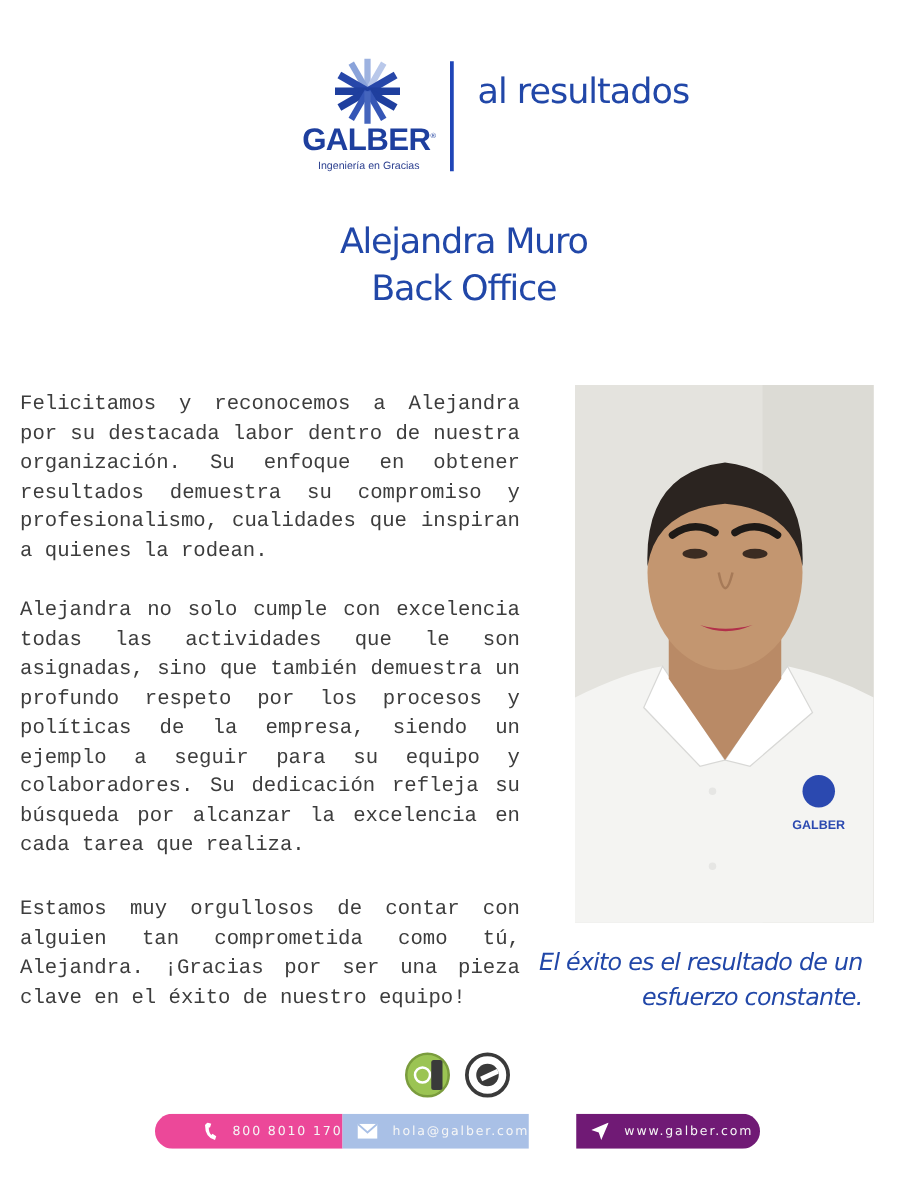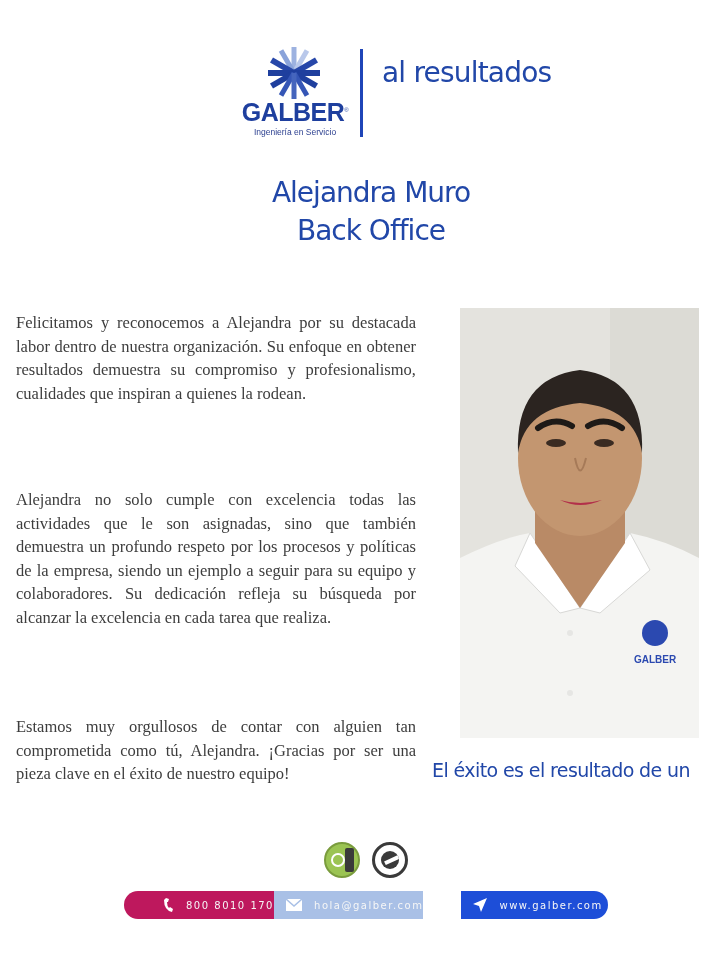--- a/index.html
+++ b/index.html
@@ -15,47 +15,47 @@
       font-size: 8.5px; color: #2b3f8f; }
 
     .divider { position: absolute; left: 360px; top: 49px; width: 3px; height: 88px; background: #1f45b8; }
 
     .title { position: absolute; left: 382px; top: 55px; font-size: 28px; line-height: 36px; color: #2147a8;
       font-family: "DejaVu Sans", sans-serif; font-weight: normal; letter-spacing: -0.8px; }
 
     .person { position: absolute; left: 0; top: 174px; width: 742px; text-align: center; color: #2147a8;
       font-family: "DejaVu Sans", sans-serif; font-size: 28px; line-height: 38px; letter-spacing: -1px; }
 
-    .body-text { position: absolute; left: 16px; width: 400px; font-family: Liberation Serif, serif;
+    .body-text { position: absolute; left: 16px; width: 400px; font-family: Liberation Mono, monospace;
       font-size: 16.5px; line-height: 23.5px; color: #3d3d3d; text-align: justify; }
     .p1 { top: 311px; }
-    .p2 { top: 488px; }
+    .p2 { top: 476px; }
     .p3 { top: 715px; }
 
     .photo { position: absolute; left: 460px; top: 308px; width: 239px; height: 430px; overflow: hidden; background: #e6e5e1; }
     .photo svg { width: 100%; height: 100%; display: block; }
 
     .quote { position: absolute; right: 30px; top: 756px; width: 320px; text-align: right;
-      font-family: "DejaVu Sans", sans-serif; font-size: 19px; line-height: 28px; color: #2147a8; letter-spacing: -0.6px; }
+      font-family: "DejaVu Sans", sans-serif; font-style: italic; font-size: 19px; line-height: 28px; color: #2147a8; letter-spacing: -0.6px; }
 
     .certs { position: absolute; left: 324px; top: 842px; display: flex; gap: 12px; }
     .cert { width: 36px; height: 36px; border-radius: 50%; display: flex; align-items: center; justify-content: center; }
     .cert-mem { background: #9bc453; border: 2px solid #7a9c3d; position: relative; }
     .cert-mem .bar { position: absolute; right: 4px; top: 4px; width: 9px; height: 24px; background: #3a3a3a; border-radius: 2px; }
     .cert-mem .swirl { width: 14px; height: 14px; border: 2px solid #ffffff; border-radius: 50%; margin-right: 8px; }
     .cert-iso { background: #ffffff; border: 3px solid #3a3a3a; }
     .cert-iso .inner { width: 18px; height: 18px; border-radius: 50%; background: #3a3a3a; position: relative; overflow: hidden; }
     .cert-iso .inner::after { content: ""; position: absolute; left: 3px; top: 6px; width: 20px; height: 4px; background: #ffffff; transform: rotate(-25deg); }
 
     .footer { position: absolute; left: 124px; top: 891px; width: 484px; height: 28px; display: flex; border-radius: 14px; overflow: hidden; }
     .seg { height: 100%; display: flex; align-items: center; gap: 12px; font-family: "DejaVu Sans", sans-serif;
       font-size: 10px; letter-spacing: 1.5px; color: #f6f6f6; }
-    .seg-phone { width: 166px; background: #be185d; padding-left: 40px; }
+    .seg-phone { width: 166px; background: #ec4899; padding-left: 40px; }
     .seg-mail { width: 152px; background: #a9c0e6; padding-left: 12px; }
-    .seg-web { width: 166px; background: #1d4ed8; padding-left: 12px; margin-left: 38px; }
+    .seg-web { width: 166px; background: #701a75; padding-left: 12px; margin-left: 38px; }
     .seg svg { flex: none; }
   </style>
 </head>
 <body>
 
 <div class="logo">
   <svg class="burst" viewBox="-27 -27 54 54">
     <g stroke-linecap="butt">
       <line x1="0" y1="0" x2="0" y2="-26" stroke="#9db2e0" stroke-width="5"></line>
       <line x1="0" y1="0" x2="13" y2="-22.5" stroke="#b9c8ea" stroke-width="5"></line>
@@ -65,21 +65,21 @@
       <line x1="0" y1="0" x2="26" y2="0" stroke="#1f3f9e" stroke-width="6"></line>
       <line x1="0" y1="0" x2="-26" y2="0" stroke="#1f3f9e" stroke-width="6"></line>
       <line x1="0" y1="0" x2="22.5" y2="13" stroke="#1f3f9e" stroke-width="6"></line>
       <line x1="0" y1="0" x2="-22.5" y2="13" stroke="#1f3f9e" stroke-width="6"></line>
       <line x1="0" y1="0" x2="13" y2="22.5" stroke="#3556b6" stroke-width="5"></line>
       <line x1="0" y1="0" x2="-13" y2="22.5" stroke="#3556b6" stroke-width="5"></line>
       <line x1="0" y1="0" x2="0" y2="26" stroke="#4565bd" stroke-width="5"></line>
     </g>
   </svg>
   <div class="wordmark"><span>GALBER</span><sup>®</sup></div>
-  <div class="tagline">Ingeniería en Servicio</div>
+  <div class="tagline">Ingeniería en Gracias</div>
 </div>
 
 <div class="divider"></div>
 
 <div class="title">
   <div>al resultados</div>
 </div>
 
 <div class="person">
   <div>Alejandra Muro</div>
@@ -116,20 +116,21 @@
     <path d="M115 150 Q120 175 126 150" stroke="#a67a58" stroke-width="2" fill="none"></path>
     <path d="M100 192 Q120 202 142 192 Q120 198 100 192 Z" fill="#b2304a"></path>
 
     <circle cx="195" cy="325" r="13" fill="#2b49b0"></circle>
     <text x="195" y="355" font-size="10" font-weight="bold" fill="#2b49b0" text-anchor="middle" font-family="Liberation Sans, sans-serif">GALBER</text>
   </svg>
 </div>
 
 <div class="quote">
   <div>El éxito es el resultado de un</div>
+  <div>esfuerzo constante.</div>
 </div>
 
 <div class="certs">
   <div class="cert cert-mem" title="MEM">
     <div class="swirl"></div>
       <div class="bar"></div>
   </div>
   <div class="cert cert-iso" title="ISO 9001">
     <div class="inner"></div>
   </div>

